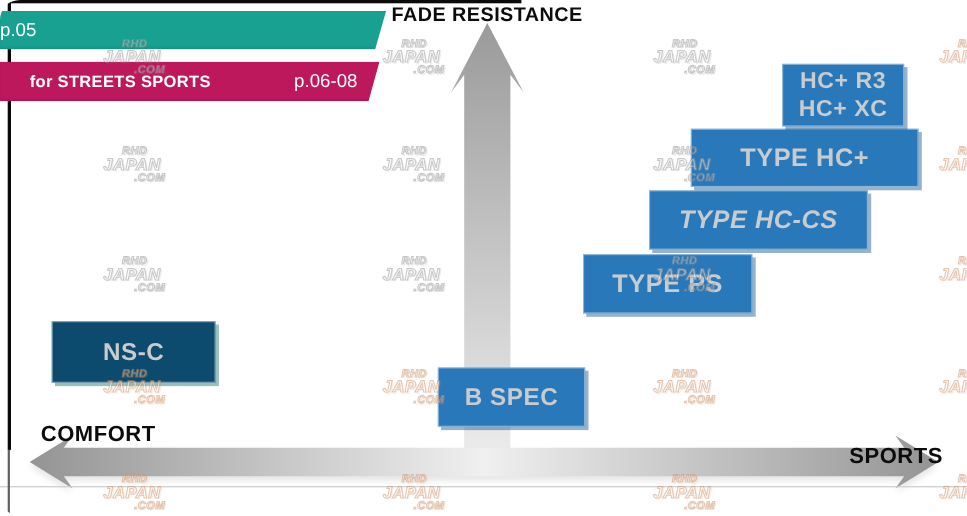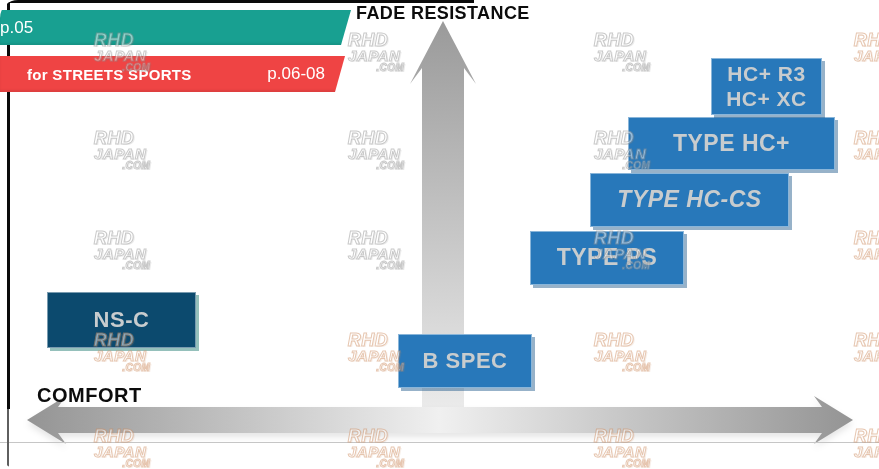--- a/index.html
+++ b/index.html
@@ -54,21 +54,21 @@
   .wm span{
     font-weight:bold;font-style:italic;line-height:0.95;letter-spacing:0.5px;
     color:rgba(255,255,255,0.95);
     -webkit-text-stroke:1px rgba(145,145,145,0.9);
     text-shadow:1.5px 1.5px 0 rgba(120,120,120,0.25);
   }
   .wm-warm span{
     -webkit-text-stroke:1px rgba(205,140,95,0.9);
     text-shadow:1.5px 1.5px 0 rgba(200,140,95,0.25);
   }
-  .wm .l1{font-size:18px;margin-right:16px;}
+  .wm .l1{font-size:10px;margin-right:16px;}
   .wm .l2{font-size:15px;margin-right:4px;}
   .wm .l3{font-size:10px;margin-right:0;font-style:italic;}
 </style>
 </head>
 <body>
 
 <div class="stage">
 
   <div class="edge-top"></div>
   <div class="edge-left"></div>
@@ -91,25 +91,26 @@
         <stop offset="0" stop-color="#949494"></stop>
         <stop offset="0.5" stop-color="#f0f0f0"></stop>
         <stop offset="1" stop-color="#949494"></stop>
       </linearGradient>
     </defs>
     <polygon points="27,420 66,396 58,407 822,407 814,396 853,420 814,444 822,433 58,433 66,444" fill="url(#hgrad)"></polygon>
   </svg>
 
   <div class="axis-label fade-label">FADE RESISTANCE</div>
   <div class="axis-label comfort-label">COMFORT</div>
+  <div class="axis-label sports-label">SPORTS</div>
 
   <div class="banner banner-street" style="background:#18A091;">
     <span class="banner-page">p.05</span>
   </div>
-  <div class="banner banner-street-sports" style="background:#ef4444;">
+  <div class="banner banner-street-sports" style="background:#be185d;">
     <span class="banner-label">for STREETS SPORTS</span>
     <span class="banner-page">p.06-08</span>
   </div>
 
   <div id="boxes-layer">
       <div class="pbox pbox-blue" style="left: 711px; top: 58px; width: 111px; height: 57px; z-index: 16;">
         <span style="font-size: 21px;">HC+ R3</span>
         <span style="font-size: 21px;">HC+ XC</span>
       </div>
       <div class="pbox pbox-blue" style="left: 628px; top: 117px; width: 207px; height: 53px; z-index: 15;">

